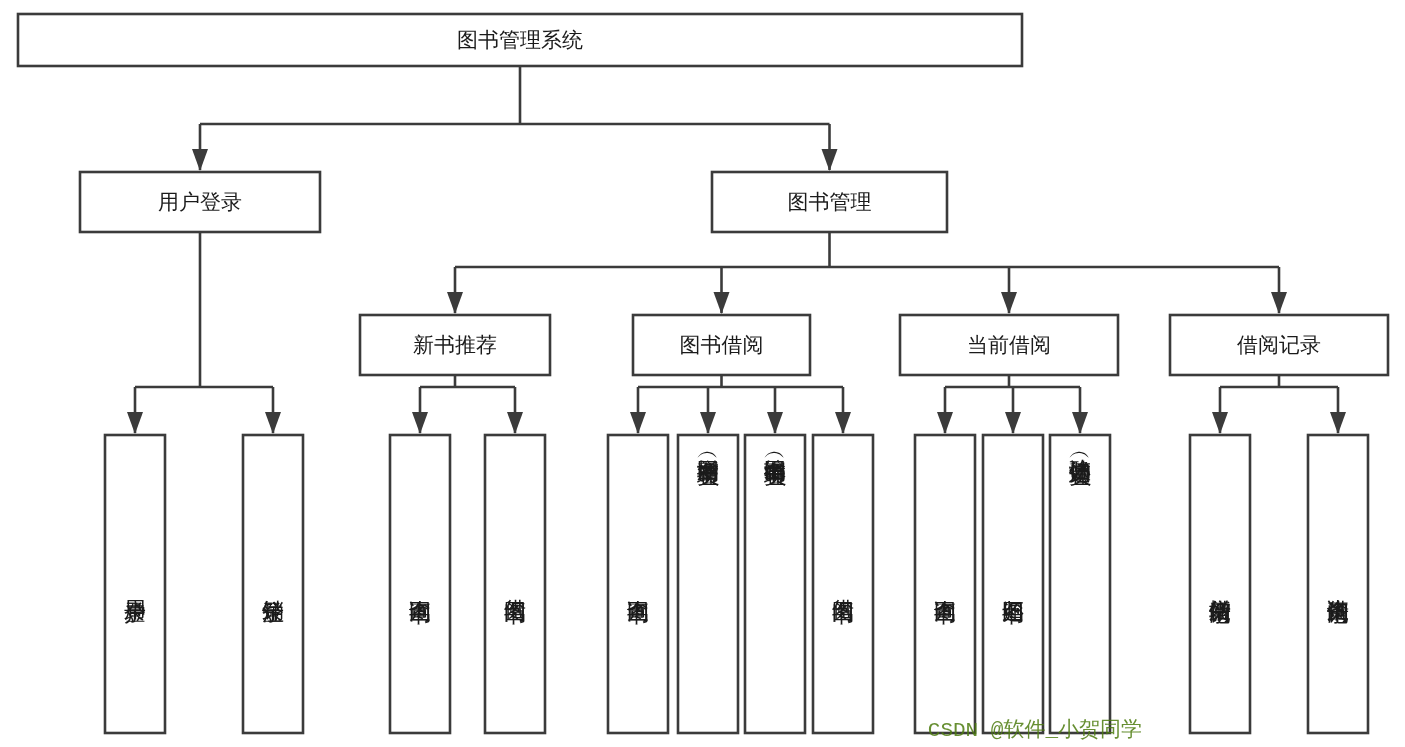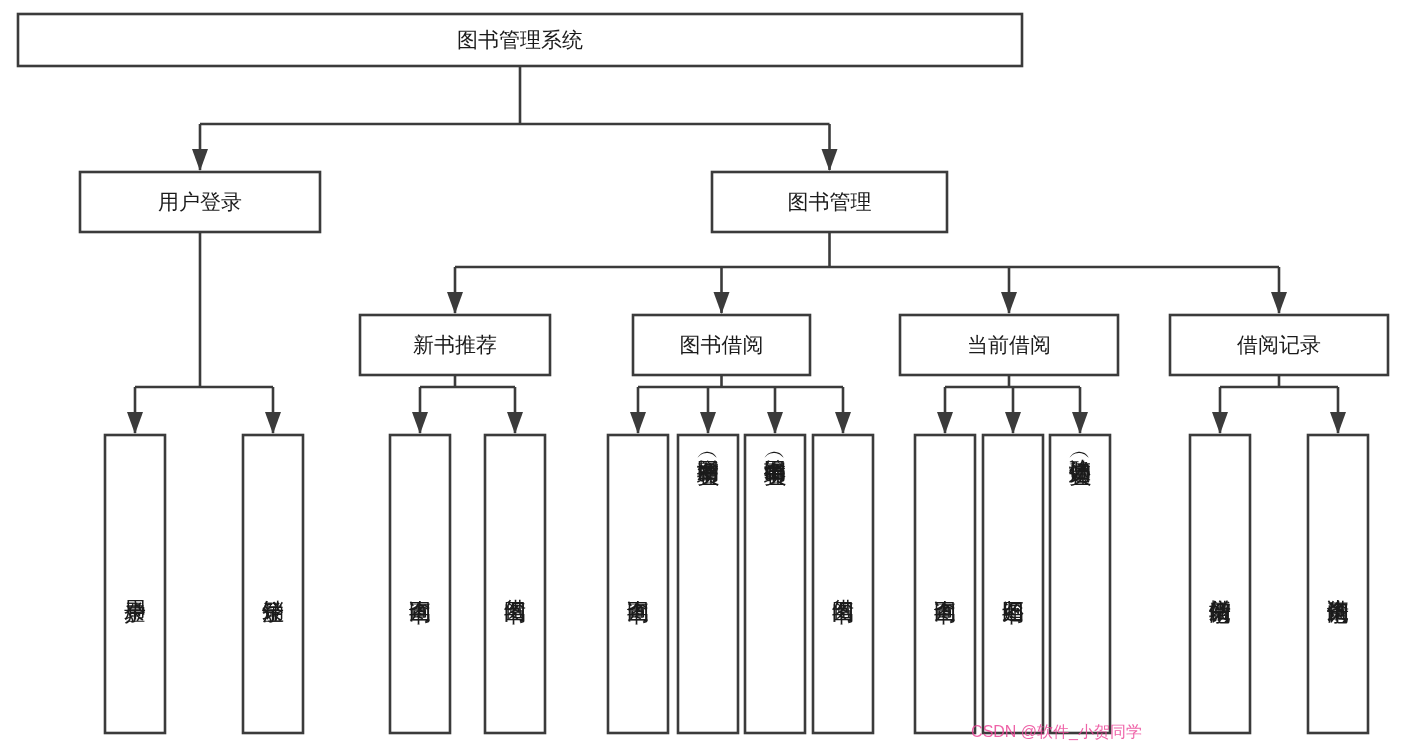--- a/index.html
+++ b/index.html
@@ -70,23 +70,23 @@
     justify-content: center;
     pointer-events: none;
   }
   .vlabel-wrap.align-top {
     align-items: flex-start;
   }
   .watermark {
     position: absolute;
     right: 8px;
     bottom: 4px;
-    font-family: Liberation Sans, sans-serif;
-    font-size: 16px;
-    color: #ec4899;
+    font-family: Liberation Mono, monospace;
+    font-size: 21px;
+    color: #4d7c0f;
     opacity: 0.85;
     white-space: nowrap;
     pointer-events: none;
   }
 </style>
 </head>
 <body>
 
 <div id="diagram-root">
 

